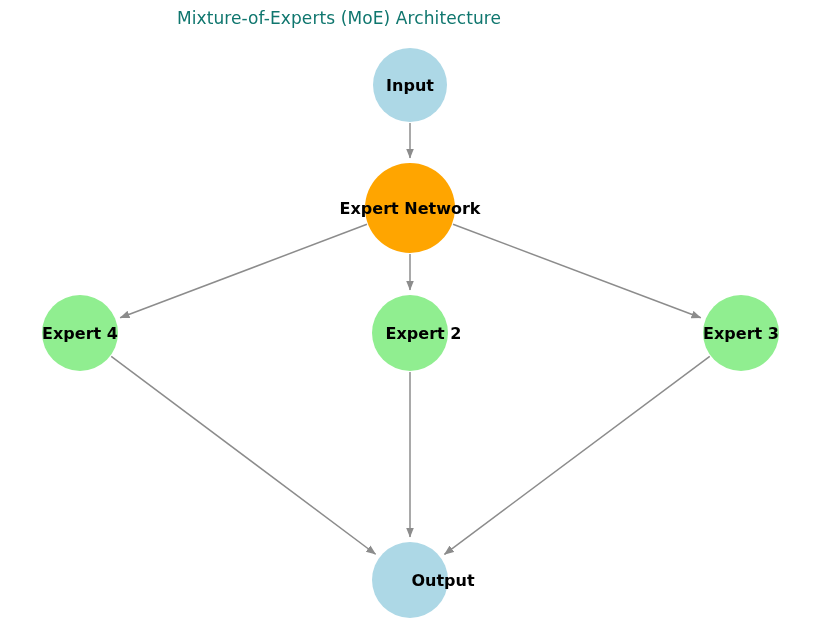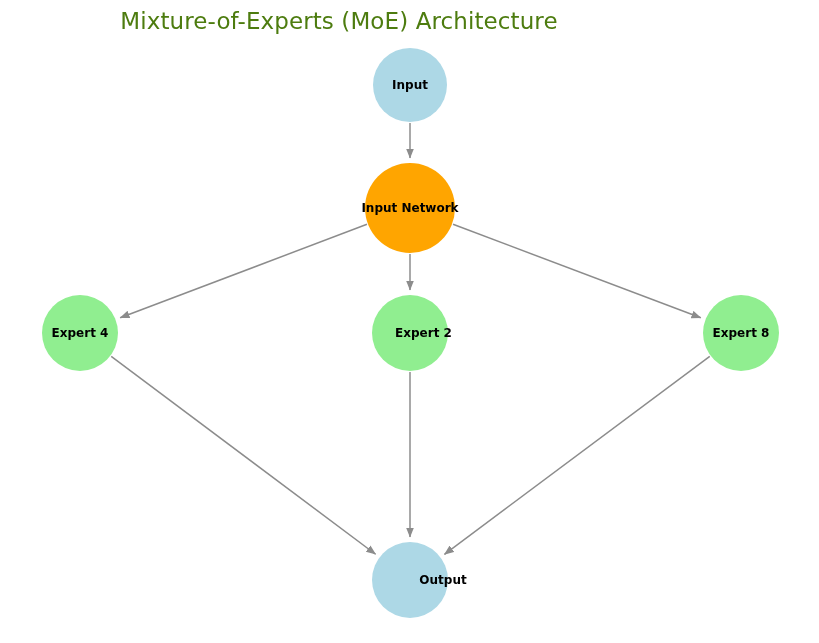--- a/index.html
+++ b/index.html
@@ -19,37 +19,37 @@
     height: 643px;
     background: #ffffff;
   }
   #figure-title {
     position: absolute;
     left: 0;
     top: 8px;
     width: 678px;
     text-align: center;
     font-family: "DejaVu Sans", sans-serif;
-    font-size: 23px;
+    font-size: 17px;
     font-weight: 400;
-    color: #4d7c0f;
+    color: #0f766e;
     letter-spacing: 0.1px;
   }
   #graph-canvas {
     position: absolute;
     left: 0;
     top: 0;
     width: 819px;
     height: 643px;
   }
   .node-label {
     position: absolute;
     transform: translate(-50%, -50%);
     font-family: "DejaVu Sans", sans-serif;
-    font-size: 12px;
+    font-size: 16px;
     font-weight: bold;
     color: #000000;
     white-space: nowrap;
     text-align: left;
     pointer-events: none;
   }
 </style>
 </head>
 <body>
 
@@ -77,19 +77,19 @@
         <circle cx="410" cy="208" r="45" fill="#ffa500"></circle>
         <circle cx="80" cy="333" r="38" fill="#90ee90"></circle>
         <circle cx="410" cy="333" r="38" fill="#90ee90"></circle>
         <circle cx="741" cy="333" r="38" fill="#90ee90"></circle>
         <circle cx="410" cy="580" r="38" fill="#add8e6"></circle>
       </g>
   </svg>
 
   <div id="label-layer">
       <div class="node-label" style="left: 410px; top: 85px;">Input</div>
-      <div class="node-label" style="left: 410px; top: 208px;">Input Network</div>
+      <div class="node-label" style="left: 410px; top: 208px;">Expert Network</div>
       <div class="node-label" style="left: 80px; top: 333px;">Expert 4</div>
       <div class="node-label" style="left: 410px; top: 333px; padding-left: 27px;">Expert 2</div>
-      <div class="node-label" style="left: 741px; top: 333px;">Expert 8</div>
+      <div class="node-label" style="left: 741px; top: 333px;">Expert 3</div>
       <div class="node-label" style="left: 410px; top: 580px; margin-left: 33px;">Output</div>
     </div>
 </div>
 
 </body></html>

